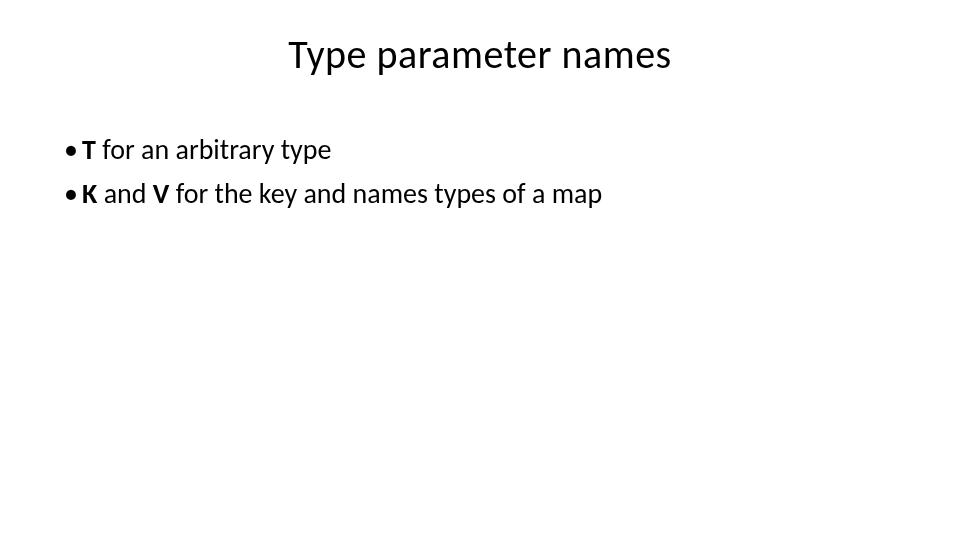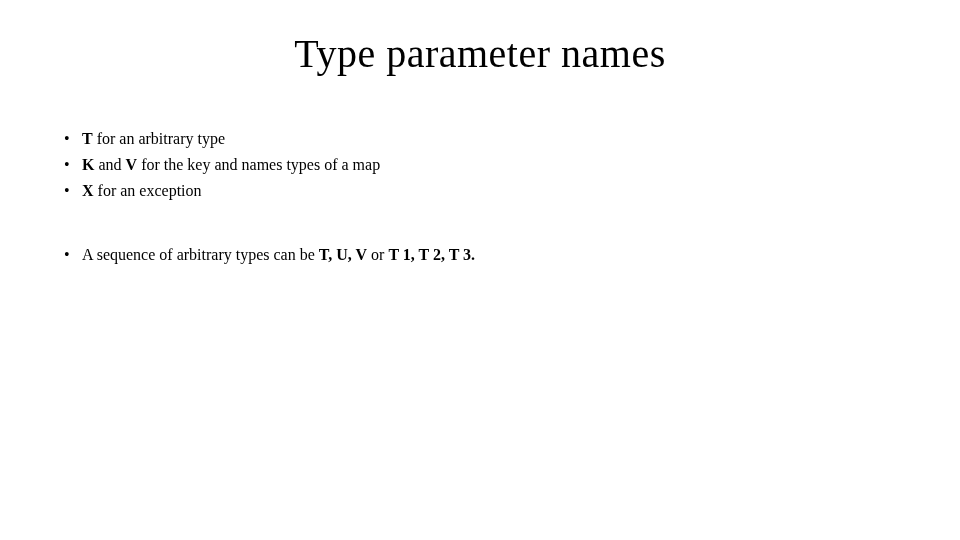--- a/index.html
+++ b/index.html
@@ -1,34 +1,34 @@
 <!DOCTYPE html>
 <html><head>
   <meta charset="utf-8">
   <style>
-    * { margin: 0; padding: 0; box-sizing: border-box; font-family: Liberation Serif, serif; }
+    * { margin: 0; padding: 0; box-sizing: border-box; }
     body {
       width: 960px;
       height: 540px;
       background: #ffffff;
       font-family: Calibri, "Segoe UI", Arial, sans-serif;
       color: #000000;
       padding: 30px 60px;
       position: relative;
     }
     .title {
       font-size: 40px;
       font-weight: 400;
       text-align: center;
       margin-bottom: 50px;
       letter-spacing: 0.5px;
     }
     .bullets {
       list-style: none;
-      font-size: 16px;
+      font-size: 28px;
       line-height: 1.5;
     }
     .bullets li {
       position: relative;
       padding-left: 22px;
       margin-bottom: 2px;
     }
     .bullets li::before {
       content: "•";
       position: absolute;
@@ -45,19 +45,13 @@
 
 <h1 class="title">Type parameter names</h1>
 
 <ul class="bullets">
   <li>
     <span class="bold">T</span><span> for an arbitrary type</span>
   </li>
   <li>
     <span class="bold">K</span><span> and </span><span class="bold">V</span><span> for the key and names types of a map</span>
   </li>
-  <li>
-    <span class="bold">X</span><span> for an exception</span>
-  </li>
-  <li class="gap">
-    <span>A sequence of arbitrary types can be </span><span class="bold">T, U, V</span><span> or </span><span class="bold">T 1, T 2, T 3.</span><span></span>
-  </li>
 </ul>
 
 </body></html>

